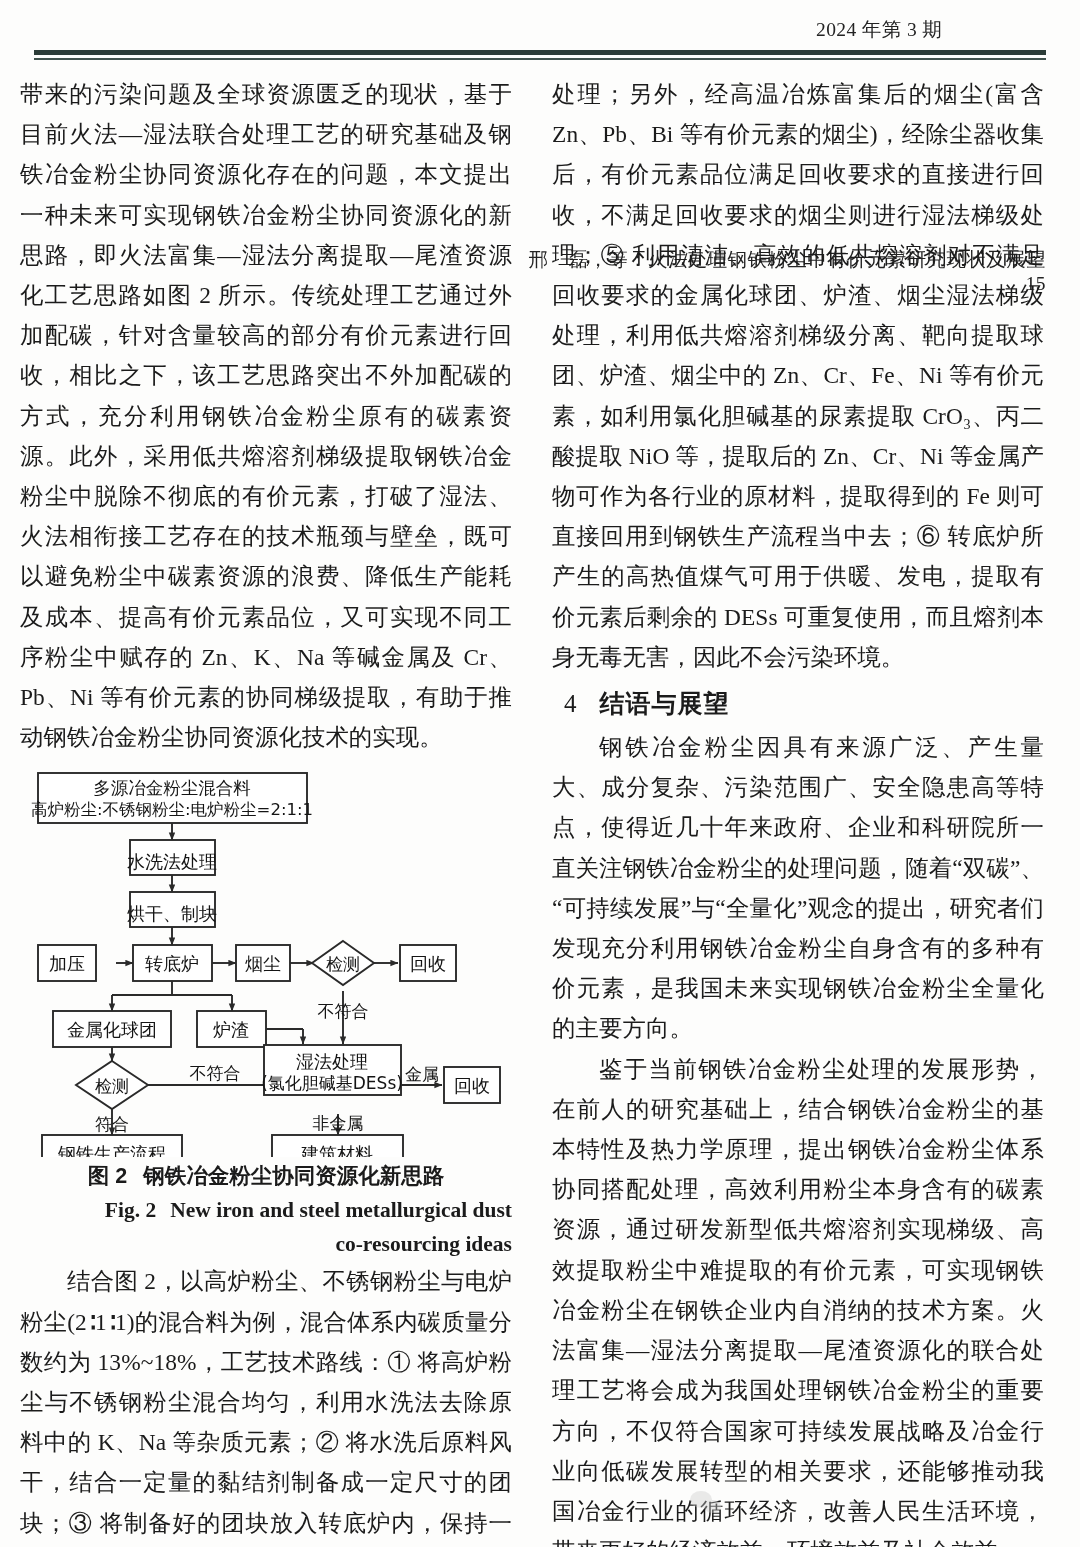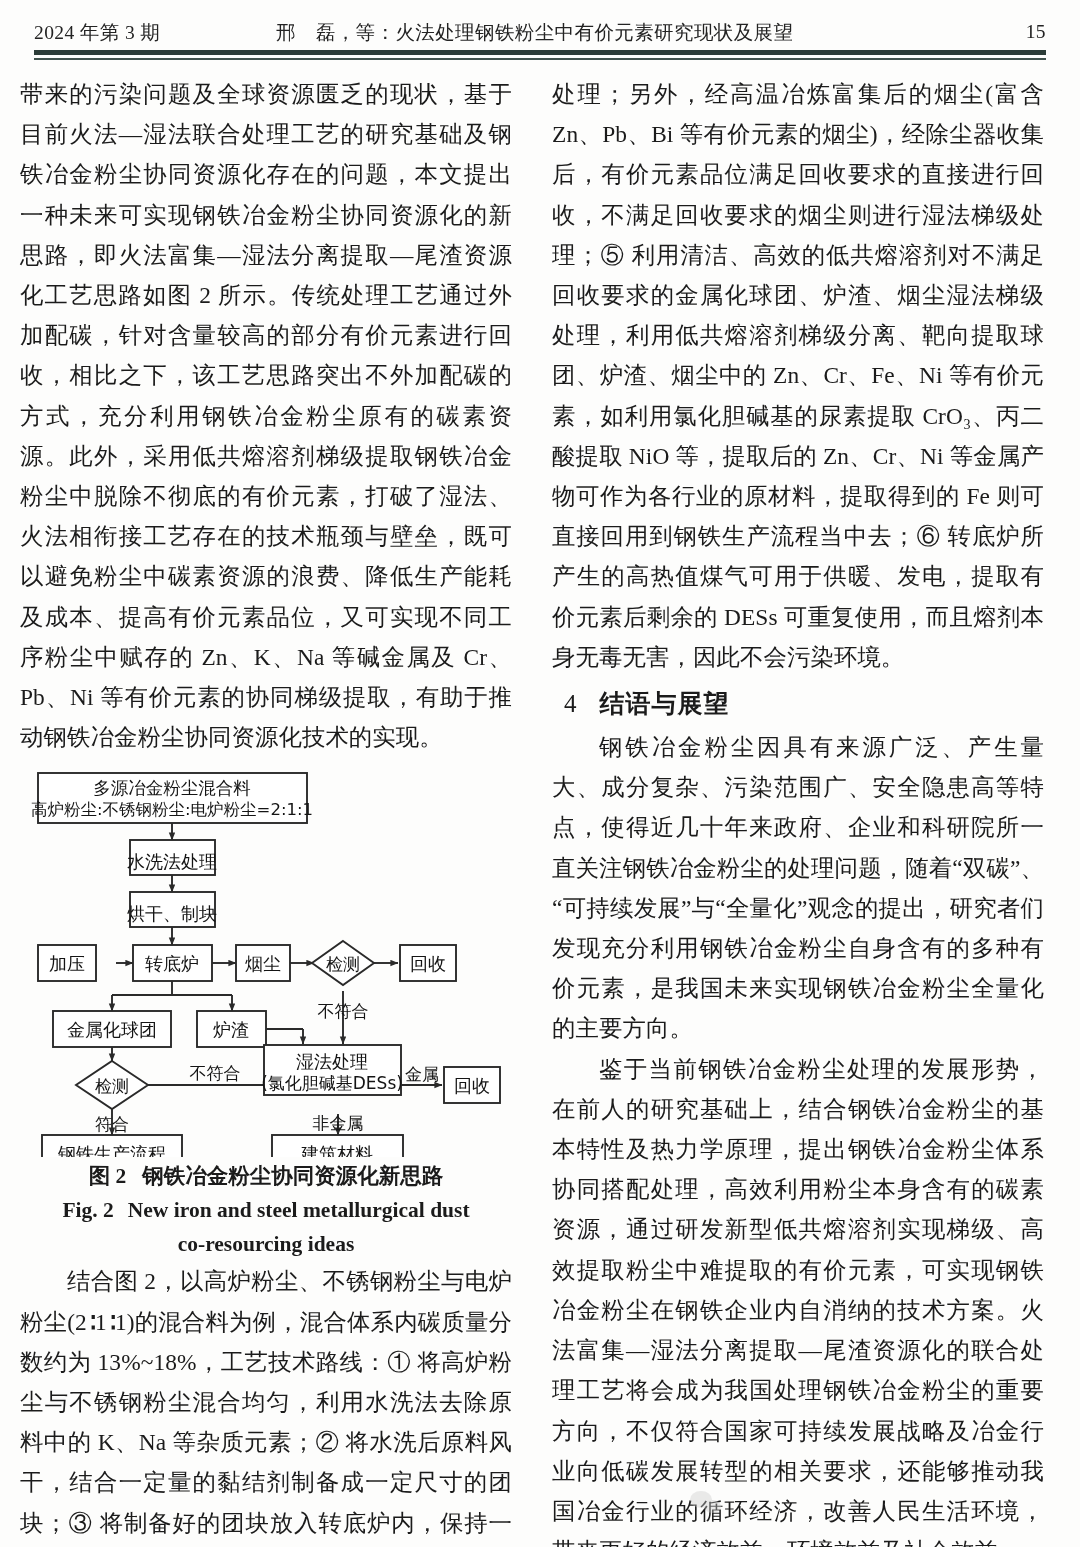--- a/index.html
+++ b/index.html
@@ -19,24 +19,25 @@
   }
 
   
   .runhead {
     position: absolute;
     left: 34px;
     top: 16px;
     width: 1012px;
     height: 32px;
     display: flex;
-    align-items: center;
+    align-items: flex-end;
     font-size: 19.5px;
     letter-spacing: .4px;
     color: #232323;
+    flex-direction: column;
   }
   .runhead-left { width: 230px; flex: 0 0 230px; }
   .runhead-center { flex: 1 1 auto; text-align: left; padding-left: 12px; }
   .runhead-right { width: 40px; flex: 0 0 40px; text-align: right; }
 
   .rule-thick {
     position: absolute;
     left: 34px;
     top: 50px;
     width: 1012px;
@@ -92,26 +93,26 @@
     width: 492px;
     height: 392px;
   }
   .fig-canvas svg { display: block; }
 
   .fig-cap {
     text-align: center;
     font-size: 21.5px;
     line-height: 34px;
     font-weight: bold;
-    font-family: Liberation Serif, serif;
+    font-family: Liberation Sans, sans-serif;
     margin-top: 2px;
   }
   .fig-cap .cap-no { margin-right: 16px; }
   .fig-cap-en {
-    text-align: center;
+    text-align: right;
     font-size: 21.5px;
     line-height: 34px;
     font-weight: bold;
     font-family: "Liberation Serif", serif;
   }
   .fig-cap-en .cap-no { margin-right: 14px; }
 
   
   .watermark {
     position: absolute;

